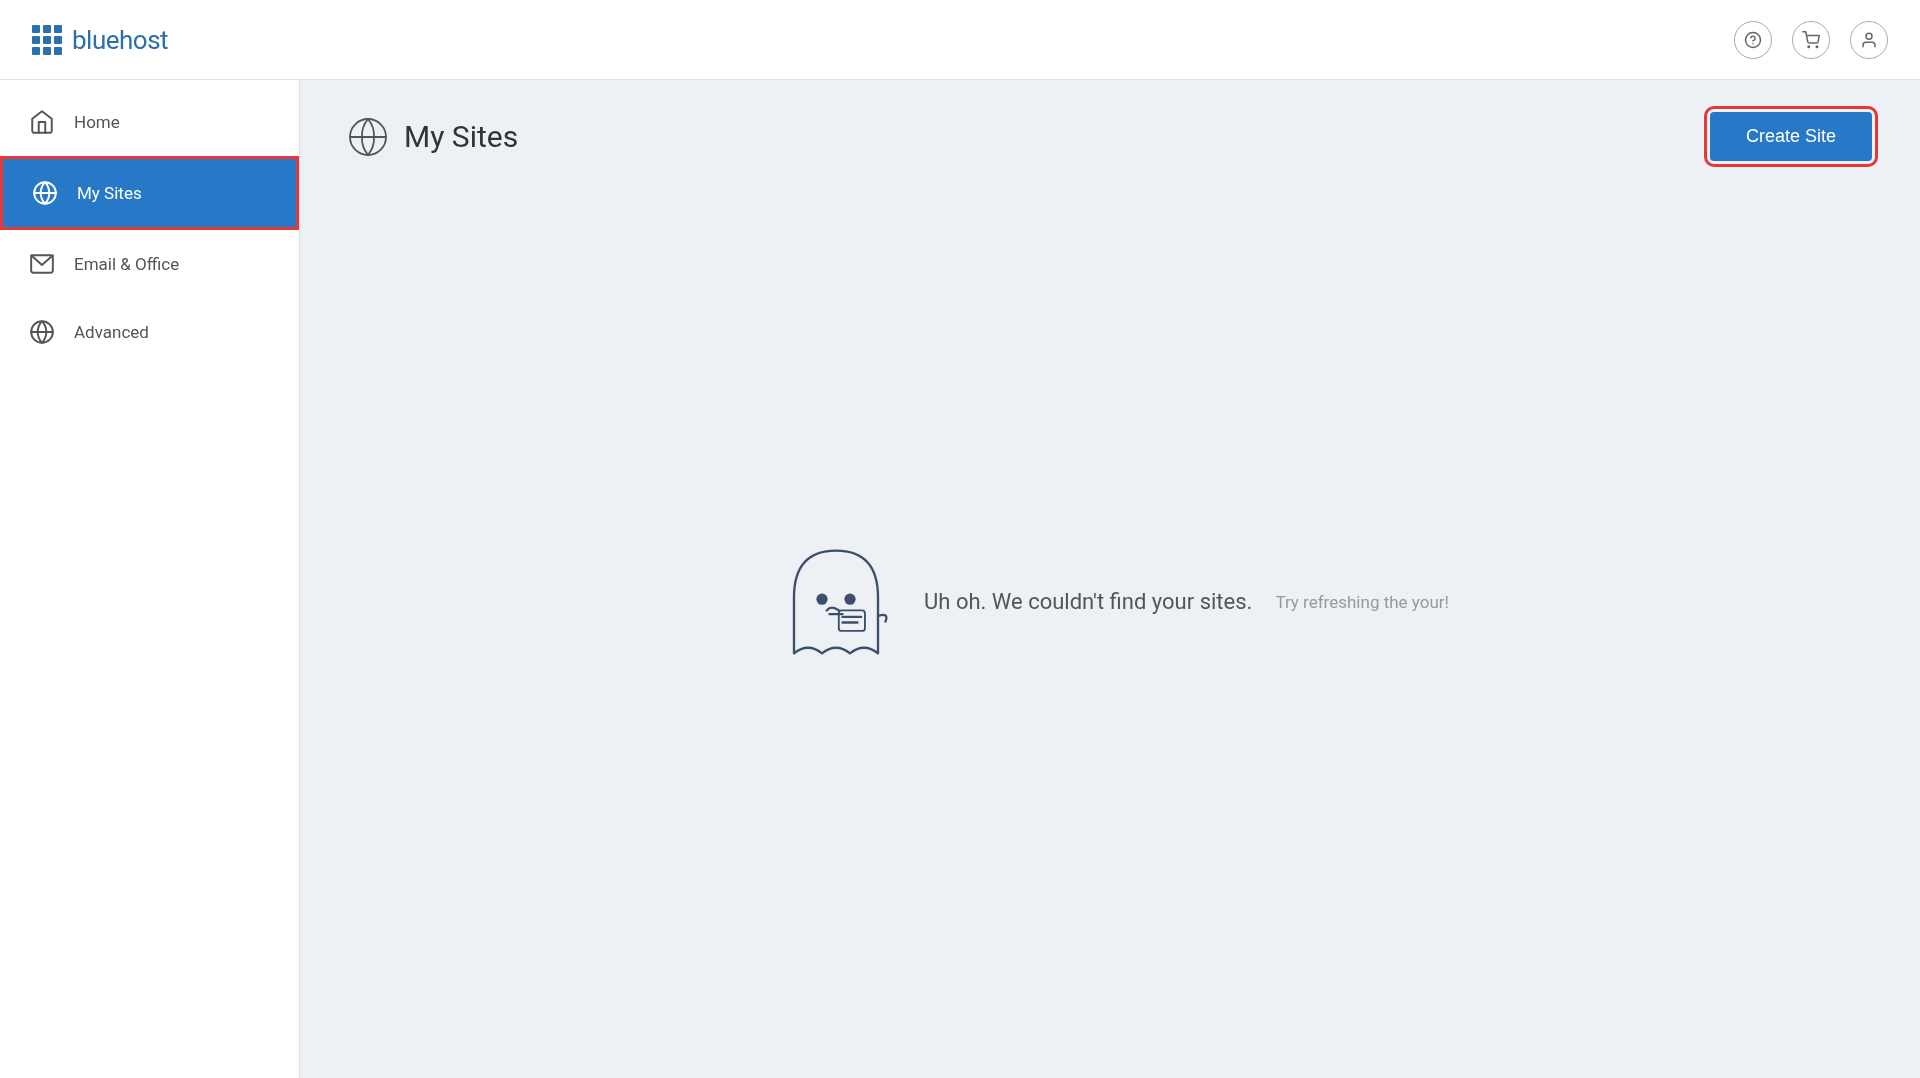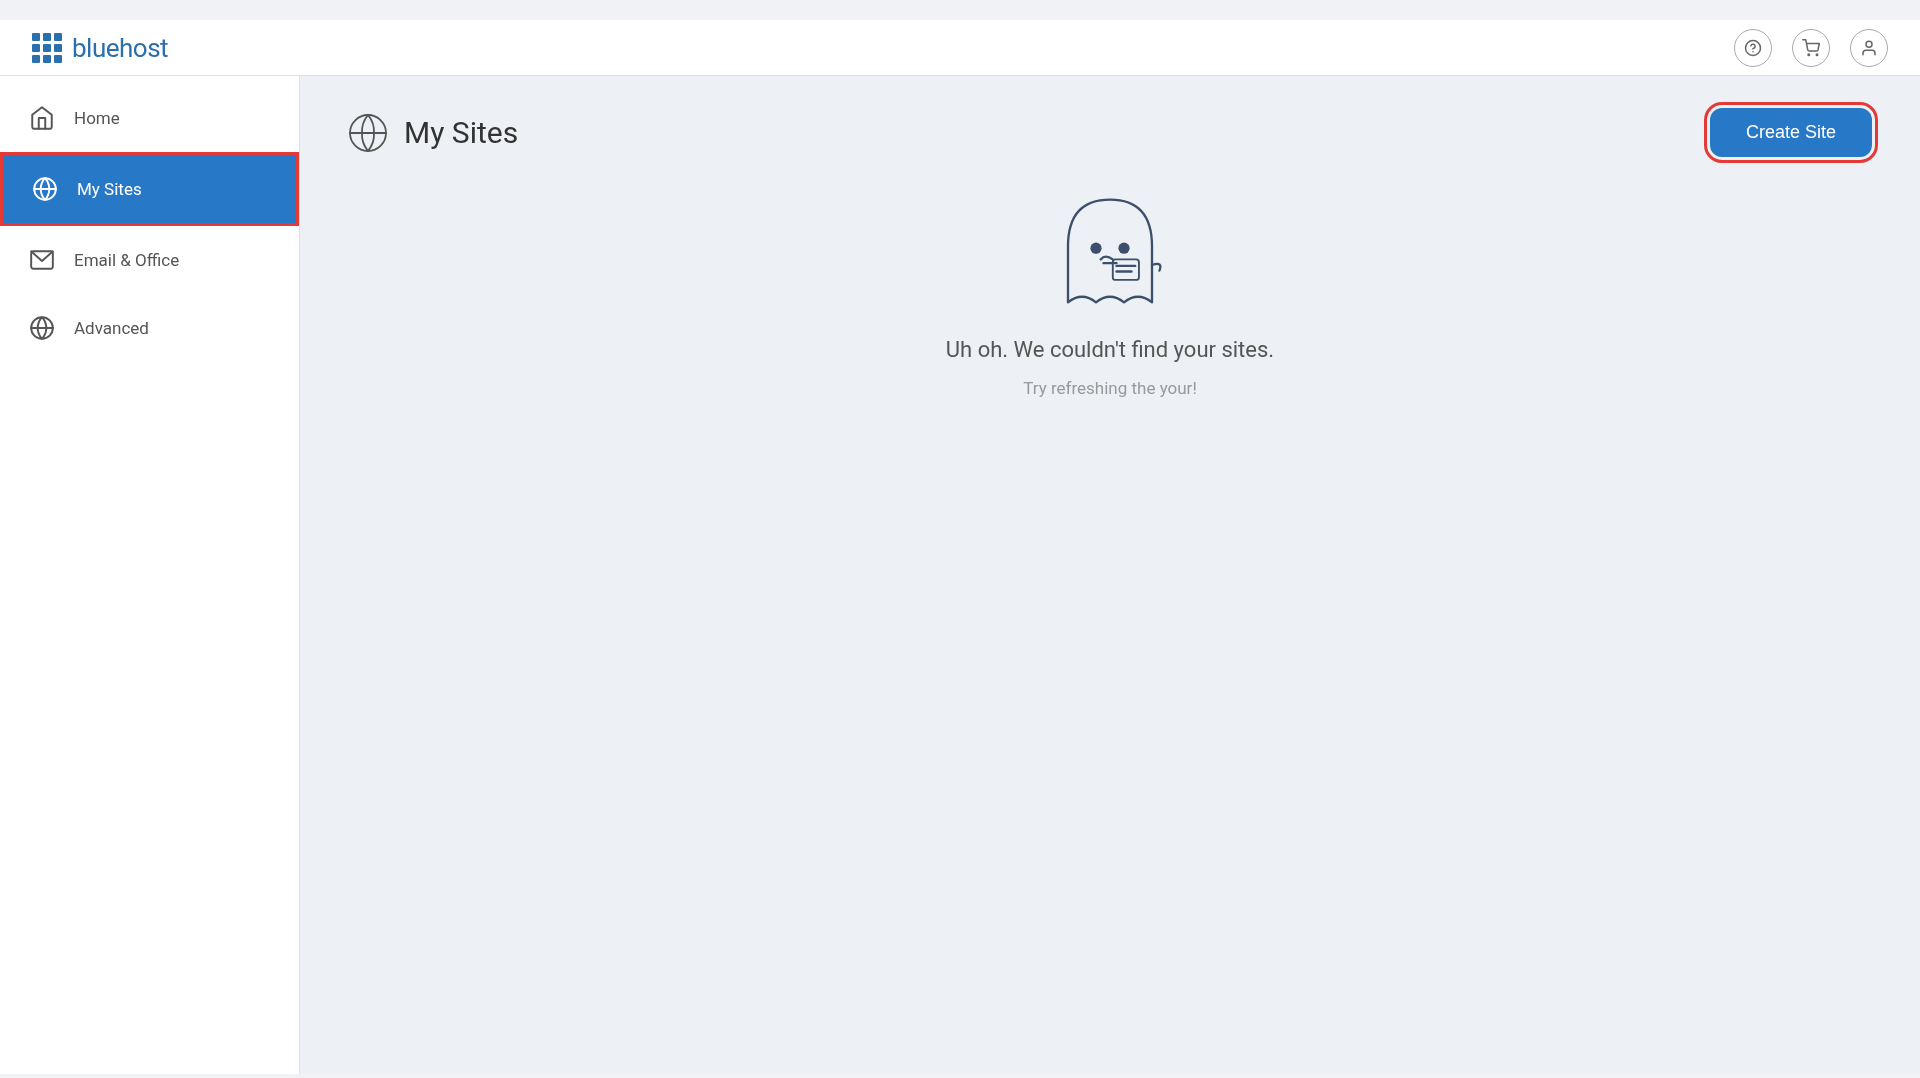--- a/index.html
+++ b/index.html
@@ -1,29 +1,28 @@
 <!DOCTYPE html>
 <html><head>
   <meta charset="utf-8">
   <style>
     * { margin: 0; padding: 0; box-sizing: border-box; }
     body { font-family: -apple-system, BlinkMacSystemFont, 'Segoe UI', Roboto, sans-serif; background: #f0f2f5; }
 
     
     .header {
-      height: 56px;
+      height: 80px;
       background: #ffffff;
       display: flex;
       align-items: center;
       justify-content: space-between;
       padding: 0 32px;
       border-bottom: 1px solid #e0e0e0;
       position: relative;
       z-index: 10;
-      margin-top: 20px;
     }
     .logo-area {
       display: flex;
       align-items: center;
       gap: 10px;
     }
     .logo-grid {
       display: grid;
       grid-template-columns: repeat(3, 8px);
       grid-template-rows: repeat(3, 8px);
@@ -131,36 +130,37 @@
     }
     .main-title {
       font-size: 30px;
       font-weight: 400;
       color: #333;
     }
     .create-site-btn {
       background: #2878c8;
       color: #ffffff;
       border: none;
-      border-radius: 12px;
+      border-radius: 4px;
       padding: 14px 36px;
       font-size: 18px;
       cursor: pointer;
       font-weight: 500;
       outline: 3px solid #e53935;
       outline-offset: 3px;
     }
 
     
     .empty-state {
       flex: 1;
       display: flex;
-      flex-direction: column;
-      align-items: center;
-      gap: 16px;
+      flex-direction: row;
+      align-items: center;
+      justify-content: center;
+      gap: 23px;
       padding-bottom: 60px;
     }
     .ghost-illustration {
       width: 130px;
       height: 140px;
     }
     .empty-title {
       font-size: 22px;
       color: #555;
       text-align: center;

